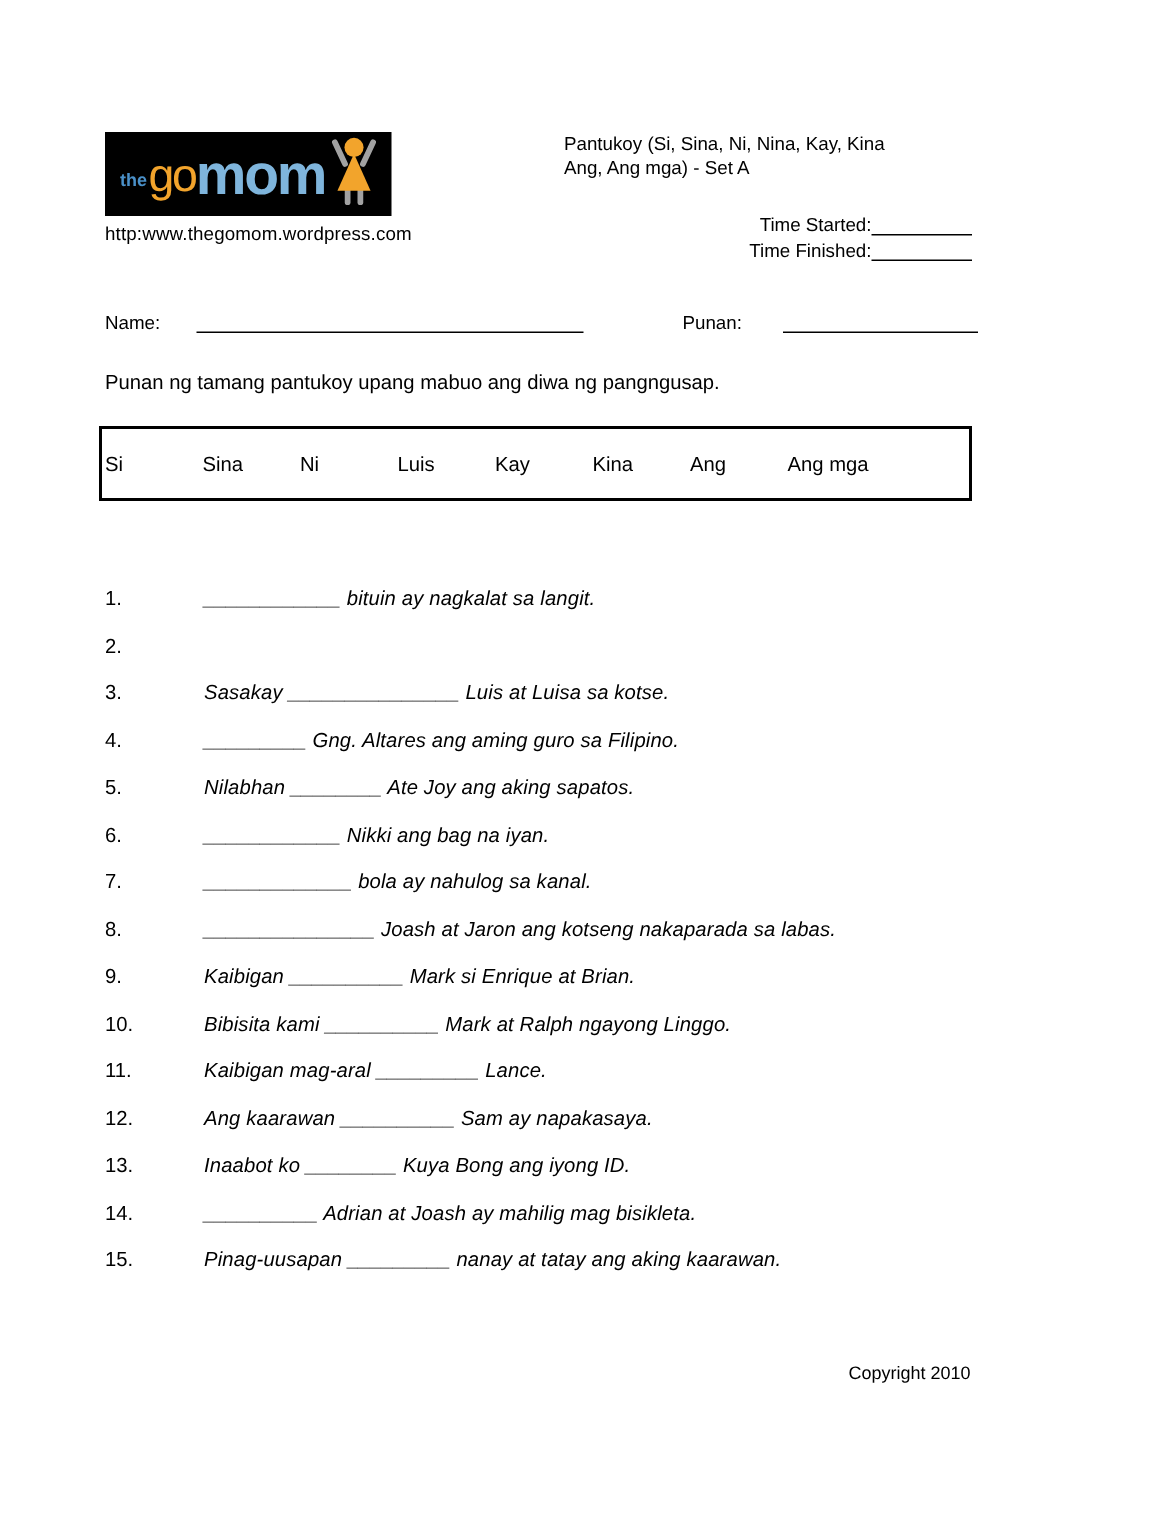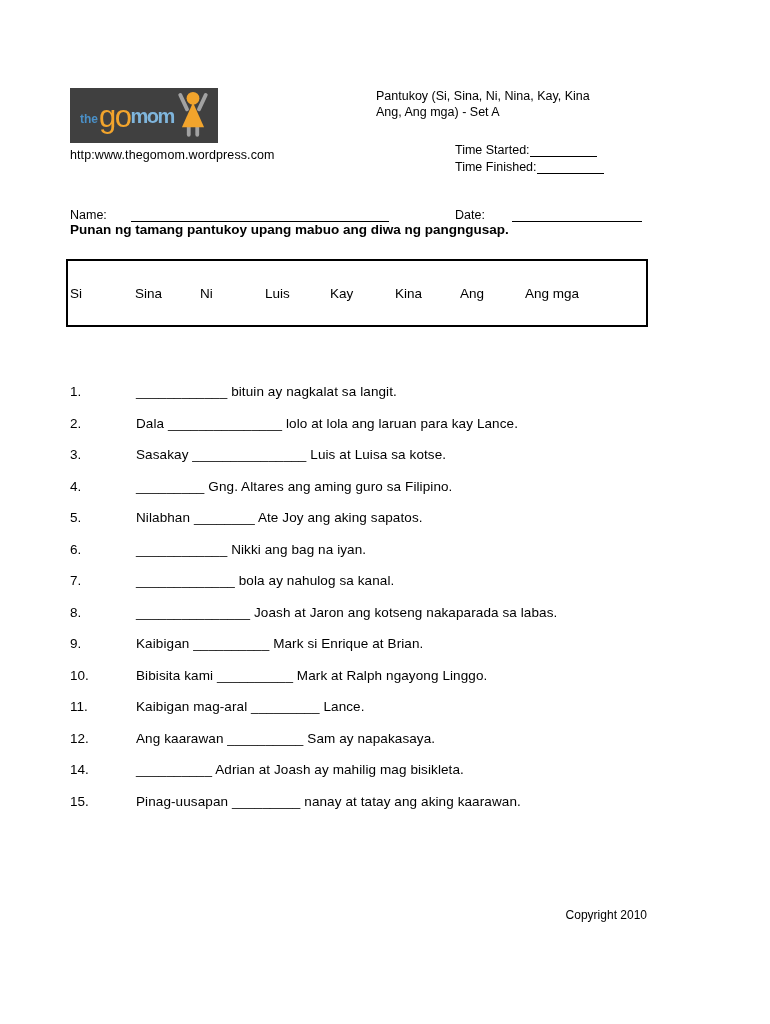--- a/index.html
+++ b/index.html
@@ -21,42 +21,42 @@
   
   .header {
     display: flex;
     justify-content: space-between;
     align-items: flex-start;
   }
   .header-left { width: 280px; }
   .logo {
     display: inline-flex;
     align-items: center;
-    background: #404040;
+    background: #000000;
     padding: 3px 8px 2px 10px;
   }
   .logo-the {
     color: #4a90c8;
     font-weight: bold;
     font-size: 12px;
     position: relative;
     top: 3px;
     margin-right: 1px;
   }
   .logo-go {
     color: #f2a42c;
     font-weight: normal;
     font-size: 31px;
     letter-spacing: -1.5px;
     line-height: 1;
   }
   .logo-mom {
     color: #7fb5dc;
     font-weight: bold;
-    font-size: 20px;
+    font-size: 38px;
     letter-spacing: -1.5px;
     line-height: 1;
   }
   .logo-figure { margin-left: 2px; display: inline-block; }
   .url {
     font-size: 12.5px;
     margin-top: 5px;
     letter-spacing: 0.1px;
   }
   .header-right {
@@ -65,21 +65,21 @@
   }
   .doc-title {
     text-align: left;
     padding-right: 26px;
     font-size: 12.5px;
     line-height: 16px;
   }
   .time-block { margin-top: 20px; }
   .time-row {
     display: flex;
-    justify-content: flex-start;
+    justify-content: flex-end;
     align-items: flex-end;
     margin-left: 79px;
     height: 17px;
     font-size: 12.5px;
   }
   .line {
     display: inline-block;
     border-bottom: 1.5px solid #000;
   }
   .time-line { width: 67px; }
@@ -98,48 +98,49 @@
     text-align: center;
   }
   .name-line { width: 258px; margin-left: 24px; }
   .name-right {
     display: flex;
     align-items: flex-end;
   }
   .date-line { width: 130px; margin-left: 27px; }
   
   .instruction {
-    font-weight: bold;
+    margin-top: 25px;
+    font-weight: normal;
     font-size: 13.5px;
   }
   
   .word-bank {
     margin-top: 22px;
     margin-left: -4px;
     width: 582px;
-    height: 68px;
+    height: 50px;
     border: 2px solid #000;
     box-sizing: border-box;
     display: flex;
     align-items: center;
     padding-left: 2px;
     font-size: 13.5px;
   }
   .word-bank .word { width: 65px; flex-shrink: 0; }
   .word-bank .word:last-child { width: auto; }
   
   .questions { margin-top: 57px; }
   .q-row {
     display: flex;
     font-size: 13.5px;
     line-height: 15px;
     margin-bottom: 16.5px;
   }
   .q-num { width: 66px; flex-shrink: 0; }
-  .q-text { letter-spacing: 0.1px; }
+  .q-text { letter-spacing: 0.1px; font-style: italic; }
   
   .footer {
     position: absolute;
     right: 123px;
     top: 908px;
     font-size: 12px;
   }
 </style>
 </head>
 <body>
@@ -183,21 +184,21 @@
       </div>
     </div>
   </div>
 
   <div class="name-row">
     <div class="name-left">
       <span>Name:</span>
       <span class="line name-line"></span>
     </div>
     <div class="name-right">
-      <span>Date:</span>
+      <span>Punan:</span>
       <span class="line date-line"></span>
     </div>
   </div>
 
   <div class="instruction">Punan ng tamang pantukoy upang mabuo ang diwa ng pangngusap.</div>
 
   <div class="word-bank">
     <span class="word">Si</span>
     <span class="word">Sina</span>
     <span class="word">Ni</span>
@@ -208,21 +209,20 @@
     <span class="word">Ang mga</span>
   </div>
 
   <div class="questions">
     <div class="q-row">
       <span class="q-num">1.</span>
       <span class="q-text">____________ bituin ay nagkalat sa langit.</span>
     </div>
     <div class="q-row">
       <span class="q-num">2.</span>
-      <span class="q-text">Dala _______________ lolo at lola ang laruan para kay Lance.</span>
     </div>
     <div class="q-row">
       <span class="q-num">3.</span>
       <span class="q-text">Sasakay _______________ Luis at Luisa sa kotse.</span>
     </div>
     <div class="q-row">
       <span class="q-num">4.</span>
       <span class="q-text">_________ Gng. Altares ang aming guro sa Filipino.</span>
     </div>
     <div class="q-row">
@@ -251,20 +251,24 @@
     </div>
     <div class="q-row">
       <span class="q-num">11.</span>
       <span class="q-text">Kaibigan mag-aral _________ Lance.</span>
     </div>
     <div class="q-row">
       <span class="q-num">12.</span>
       <span class="q-text">Ang kaarawan __________ Sam ay napakasaya.</span>
     </div>
     <div class="q-row">
+      <span class="q-num">13.</span>
+      <span class="q-text">Inaabot ko ________ Kuya Bong ang iyong ID.</span>
+    </div>
+    <div class="q-row">
       <span class="q-num">14.</span>
       <span class="q-text">__________ Adrian at Joash ay mahilig mag bisikleta.</span>
     </div>
     <div class="q-row">
       <span class="q-num">15.</span>
       <span class="q-text">Pinag-uusapan _________ nanay at tatay ang aking kaarawan.</span>
     </div>
   </div>
 
   <div class="footer">Copyright 2010</div>

